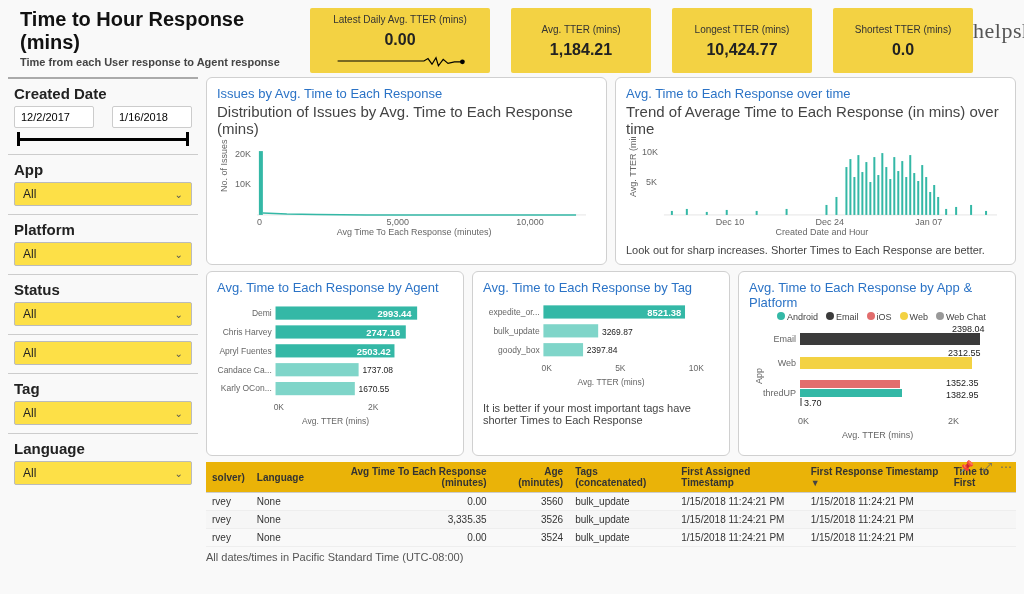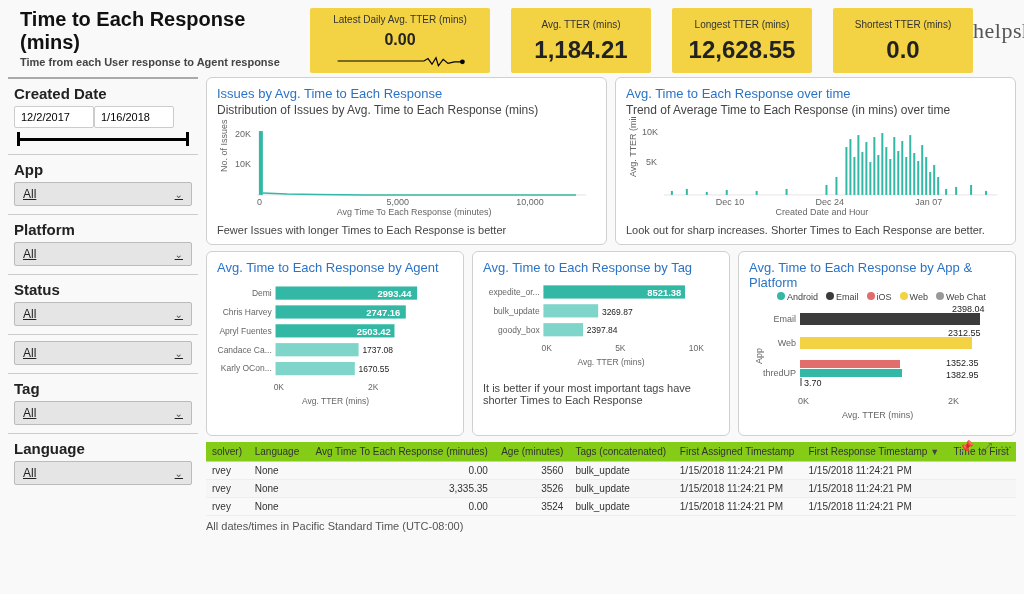--- a/index.html
+++ b/index.html
@@ -23,80 +23,80 @@
   .kpis { display: flex; gap: 21px; margin-left:10px; }
   .kpi {
     background: #f3d243;
     border-radius: 2px;
     padding: 6px 10px 4px 10px;
     text-align: center;
     min-width: 140px;
     display:flex; flex-direction:column; justify-content:center;
   }
   .kpi .kpi-label { font-size: 10px; color:#333; }
-  .kpi .kpi-value { font-size: 24px; font-weight:700; margin-top:6px;}
+  .kpi .kpi-value { font-size: 16px; font-weight:700; margin-top:6px;}
   .kpi.spark .kpi-value { font-size:16px; }
   .spark-line { height:16px; margin-top:4px; }
   .logo {
     margin-left:auto; font-family: Georgia, serif;
     font-size:22px; color:#555; letter-spacing:0.5px; padding-top:10px; padding-right:8px;
   }
 
   .body-row { display:flex; padding: 0 8px; gap:8px; height: 504px; }
 
   .sidebar {
     flex: 0 0 190px;
     border-top: 2px solid #aaa;
     padding-top: 6px;
     overflow:hidden;
   }
   .filter-group { margin-bottom: 8px; padding: 0 6px;}
   .filter-label { font-weight:700; font-size:15px; margin-bottom:4px; }
-  .date-inputs { display:flex; gap:0; margin-bottom:4px;}
+  .date-inputs { display:flex; gap:18px; margin-bottom:4px;}
   .date-inputs input {
     width:80px; font-size:11px; padding:4px 6px; border:1px solid #ccc; border-radius:2px;
   }
   .slider-track { position:relative; height:14px; margin:4px 4px 0 4px;}
   .slider-track::before {
     content:""; position:absolute; top:6px; left:0; right:0; height:3px; background:#000; border-radius:2px;
   }
   .slider-thumb { position:absolute; top:0; width:3px; height:14px; background:#000; }
   .slider-thumb.left { left:-1px;}
   .slider-thumb.right { right:-1px;}
   .divider { border:0; border-top:1px solid #ccc; margin:6px 0; }
   .select {
     display:flex; justify-content:space-between; align-items:center;
     border:1px solid #bbb; border-radius:2px; padding:4px 8px;
-    background:#e5e5e5; cursor:pointer; font-size:12px;text-decoration:underline;
+    background:#fde047; cursor:pointer; font-size:12px;
   }
   .chev { font-size:10px; color:#555;}
 
   .main { flex:1; display:flex; flex-direction:column; gap:6px; }
 
   .row1 { display:flex; gap:8px; }
   .card {
     background:#fff; border:1px solid #d0d0d0; border-radius:6px;
     padding:8px 10px; position:relative;
   }
   .card-title { color:#2b73c6; font-size:13px; font-weight:400;}
-  .card-sub { font-size:12px; color:#444; margin-top:2px;}
+  .card-sub { font-size:15px; color:#444; margin-top:2px;}
   .card-foot { font-size:11px; color:#444; margin-top:4px;}
 
   .axis-label { font-size:9px; fill:#666; }
   .tick { font-size:9px; fill:#666; }
 
   .row2 { display:flex; gap:8px; }
 
   .legend { font-size:9px; color:#444; display:flex; gap:8px; align-items:center; flex-wrap:wrap;}
   .legend .dot { width:8px; height:8px; border-radius:50%; display:inline-block; margin-right:2px;}
 
   .table-area { position:relative; }
   .table-icons { position:absolute; top:-2px; right:4px; display:flex; gap:8px; font-size:12px; color:#666;}
   table { width:100%; border-collapse:collapse; font-size:10px; }
-  th { text-align:left; font-weight:400; color:#333; border-bottom:1px solid #ccc; padding:4px 6px; background:#84cc16;}
+  th { text-align:left; font-weight:700; color:#333; border-bottom:1px solid #ccc; padding:4px 6px; background:#eab308;}
   th.right, td.right { text-align:right; }
   td { padding:3px 6px; border-bottom:1px solid #eee; color:#333;}
   tbody tr:nth-child(2) { background:#f6f6f6;}
 
   .sort-icon { font-size:9px; color:#444;}
   .page-foot { font-size:11px; color:#555; margin-top:4px; }
 
   .bar { fill:#34b8a6; }
   .bar-lite { fill:#7fd5c9; }
   .bar-dd { fill:#3b3b3b; }
@@ -105,39 +105,39 @@
   .line-teal { stroke:#34b8a6; stroke-width:1.5; fill:none;}
   .grid { stroke:#e5e5e5; stroke-width:1;}
   .bar-label { font-size:9px; fill:#222; }
   .bar-label-in { font-size:10px; fill:#fff; font-weight:600;}
 </style>
 </head>
 <body>
 
 <div class="header">
   <div class="title-block">
-    <h1>Time to Each Response (mins)</h1>
+    <h1>Time to Hour Response (mins)</h1>
     <div class="sub">Time from each User response to Agent response</div>
   </div>
   <div class="kpis">
     <div class="kpi spark" style="width:180px;">
       <div class="kpi-label">Latest Daily Avg. TTER (mins)</div>
       <div class="kpi-value">0.00</div>
       <svg class="spark-line" viewBox="0 0 160 20">
         <path d="M2,10 L110,10 L115,7 L120,14 L125,6 L128,16 L134,8 L140,13 L148,11 L158,11" stroke="#000" stroke-width="1.5" fill="none"></path>
         <circle cx="158" cy="11" r="3" fill="#000"></circle>
       </svg>
     </div>
     <div class="kpi">
       <div class="kpi-label">Avg. TTER (mins)</div>
       <div class="kpi-value">1,184.21</div>
     </div>
     <div class="kpi">
       <div class="kpi-label">Longest TTER (mins)</div>
-      <div class="kpi-value">12,628.55</div>
+      <div class="kpi-value">10,424.77</div>
     </div>
     <div class="kpi">
       <div class="kpi-label">Shortest TTER (mins)</div>
       <div class="kpi-value">0.0</div>
     </div>
   </div>
   <div class="logo">helpshift</div>
 </div>
 
 <div class="body-row">
@@ -213,21 +213,20 @@
           <text class="tick" x="18" y="20">20K</text>
           <text class="tick" x="18" y="50">10K</text>
           <line class="grid" x1="40" y1="78" x2="370" y2="78"></line>
           <rect class="bar" x="42" y="14" width="4" height="64"></rect>
           <path class="line-teal" d="M46,76 L70,77 L100,77.5 L150,78 L220,78 L300,78 L360,78"></path>
           <text class="tick" x="40" y="88">0</text>
           <text class="tick" x="170" y="88">5,000</text>
           <text class="tick" x="300" y="88">10,000</text>
           <text class="axis-label" x="120" y="98">Avg Time To Each Response (minutes)</text>
         </svg>
-        <div class="card-foot">Fewer Issues with longer Times to Each Response is better</div>
       </div>
 
       <div class="card" style="flex:1;">
         <div class="card-title">Avg. Time to Each Response over time</div>
         <div class="card-sub">Trend of Average Time to Each Response (in mins) over time</div>
         <svg width="100%" height="100" viewBox="0 0 380 100">
           <text class="axis-label" transform="rotate(-90)" x="-60" y="10">Avg. TTER (mins)</text>
           <text class="tick" x="16" y="18">10K</text>
           <text class="tick" x="20" y="48">5K</text>
           <line class="grid" x1="38" y1="78" x2="372" y2="78"></line>

